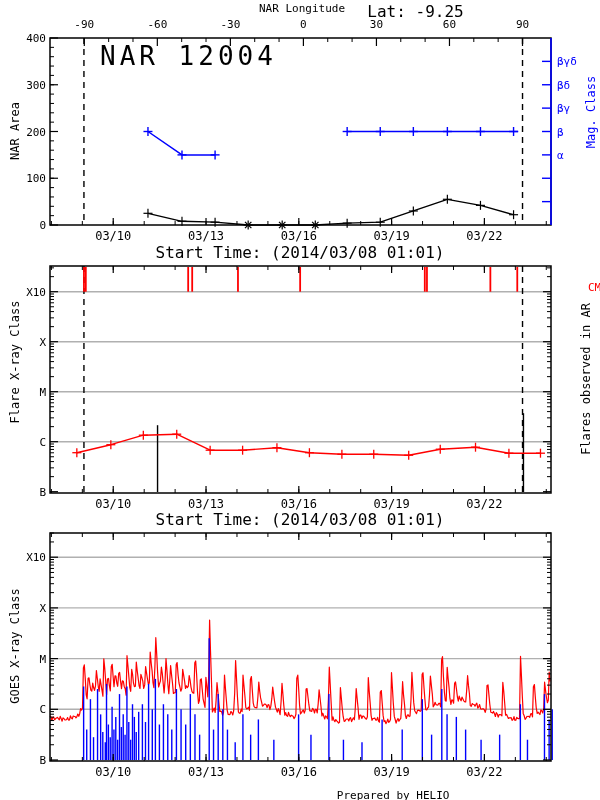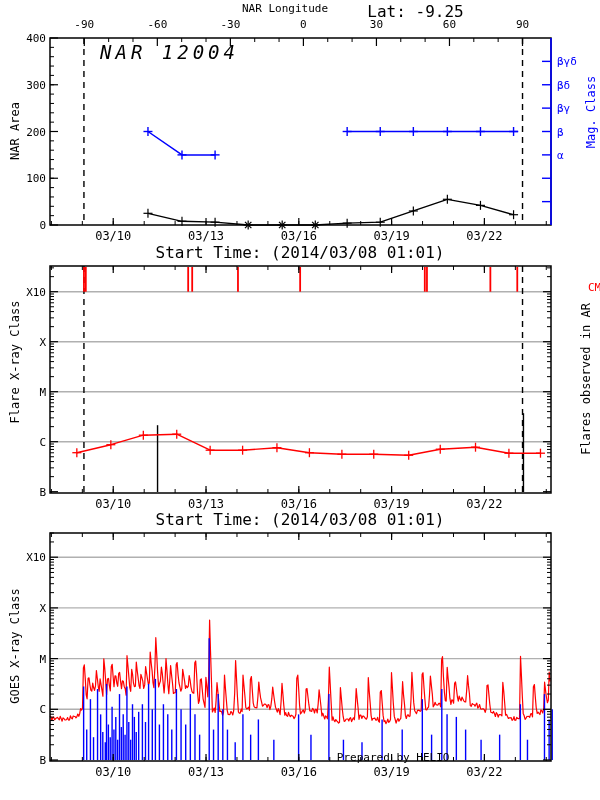--- a/index.html
+++ b/index.html
@@ -5,21 +5,21 @@
   html,body{margin:0;padding:0;background:#fff;}
   .page{position:relative;width:600px;height:800px;background:#ffffff;overflow:hidden;
         font-family:"DejaVu Sans Mono","DejaVu Sans",monospace;color:#000;}
   .page svg{position:absolute;left:0;top:0;}
   .lbl{position:absolute;white-space:nowrap;line-height:1;}
   .hc{transform:translateX(-50%);}
   .hr{transform:translateX(-100%);}
   .vl{transform:translate(-50%,-50%) rotate(-90deg);}
   .blue{color:#0000ff;}
   .red{color:#ff0000;}
-  .title{font-size:19px;letter-spacing:4px;font-style:italic;}
+  .title{font-size:26px;letter-spacing:4px;}
   .cap{font-size:16px;}
   .small{font-size:11px;}
   .axt{font-size:12px;}
 </style>
 </head>
 <body>
 
 <div class="page">
   <svg id="chart-svg" width="600" height="800" viewBox="0 0 600 800">
       <line x1="83.9393" y1="38" x2="83.9393" y2="225" stroke="#000" stroke-width="1.4" stroke-dasharray="6,5"></line>
@@ -558,27 +558,27 @@
       <line x1="453.49093999999997" y1="533" x2="453.49093999999997" y2="537" stroke="#000" stroke-width="1"></line>
       <line x1="484.42094" y1="761" x2="484.42094" y2="757" stroke="#000" stroke-width="1"></line>
       <line x1="484.42094" y1="533" x2="484.42094" y2="537" stroke="#000" stroke-width="1"></line>
       <line x1="515.35094" y1="761" x2="515.35094" y2="757" stroke="#000" stroke-width="1"></line>
       <line x1="515.35094" y1="533" x2="515.35094" y2="537" stroke="#000" stroke-width="1"></line>
       <line x1="546.28094" y1="761" x2="546.28094" y2="757" stroke="#000" stroke-width="1"></line>
       <line x1="546.28094" y1="533" x2="546.28094" y2="537" stroke="#000" stroke-width="1"></line>
     </svg>
 
   <div class="lbl hr cap" style="right:40px; top:4px;">Lat:  -9.25</div>
-  <div class="lbl hc small" style="left:285px; top:3px;">NAR Longitude</div>
+  <div class="lbl hc small" style="left:302px; top:3px;">NAR Longitude</div>
   <div class="lbl title" style="left:100px; top:43px;">NAR 12004</div>
 
   <div class="lbl vl axt" style="left:15px;  top:131px;">NAR Area</div>
   <div class="lbl vl axt blue" style="left:591px; top:112px;">Mag. Class</div>
   <div class="lbl hc cap" style="left:300px; top:245px;">Start Time: (2014/03/08 01:01)</div>
 
   <div class="lbl vl axt" style="left:15px;  top:362px;">Flare X-ray Class</div>
   <div class="lbl small red" style="left:556px; top:282px;margin-left:32px;">CMEs</div>
   <div class="lbl vl axt" style="left:586px; top:379px;">Flares observed in AR</div>
   <div class="lbl hc cap" style="left:300px; top:512px;">Start Time: (2014/03/08 01:01)</div>
 
   <div class="lbl vl axt" style="left:15px;  top:646px;">GOES X-ray Class</div>
-  <div class="lbl hr small" style="right:38px; top:752px;">Prepared by HELIO</div>
+  <div class="lbl hr small" style="right:38px; top:790px;">Prepared by HELIO</div>
 </div>
 
 </body></html>

